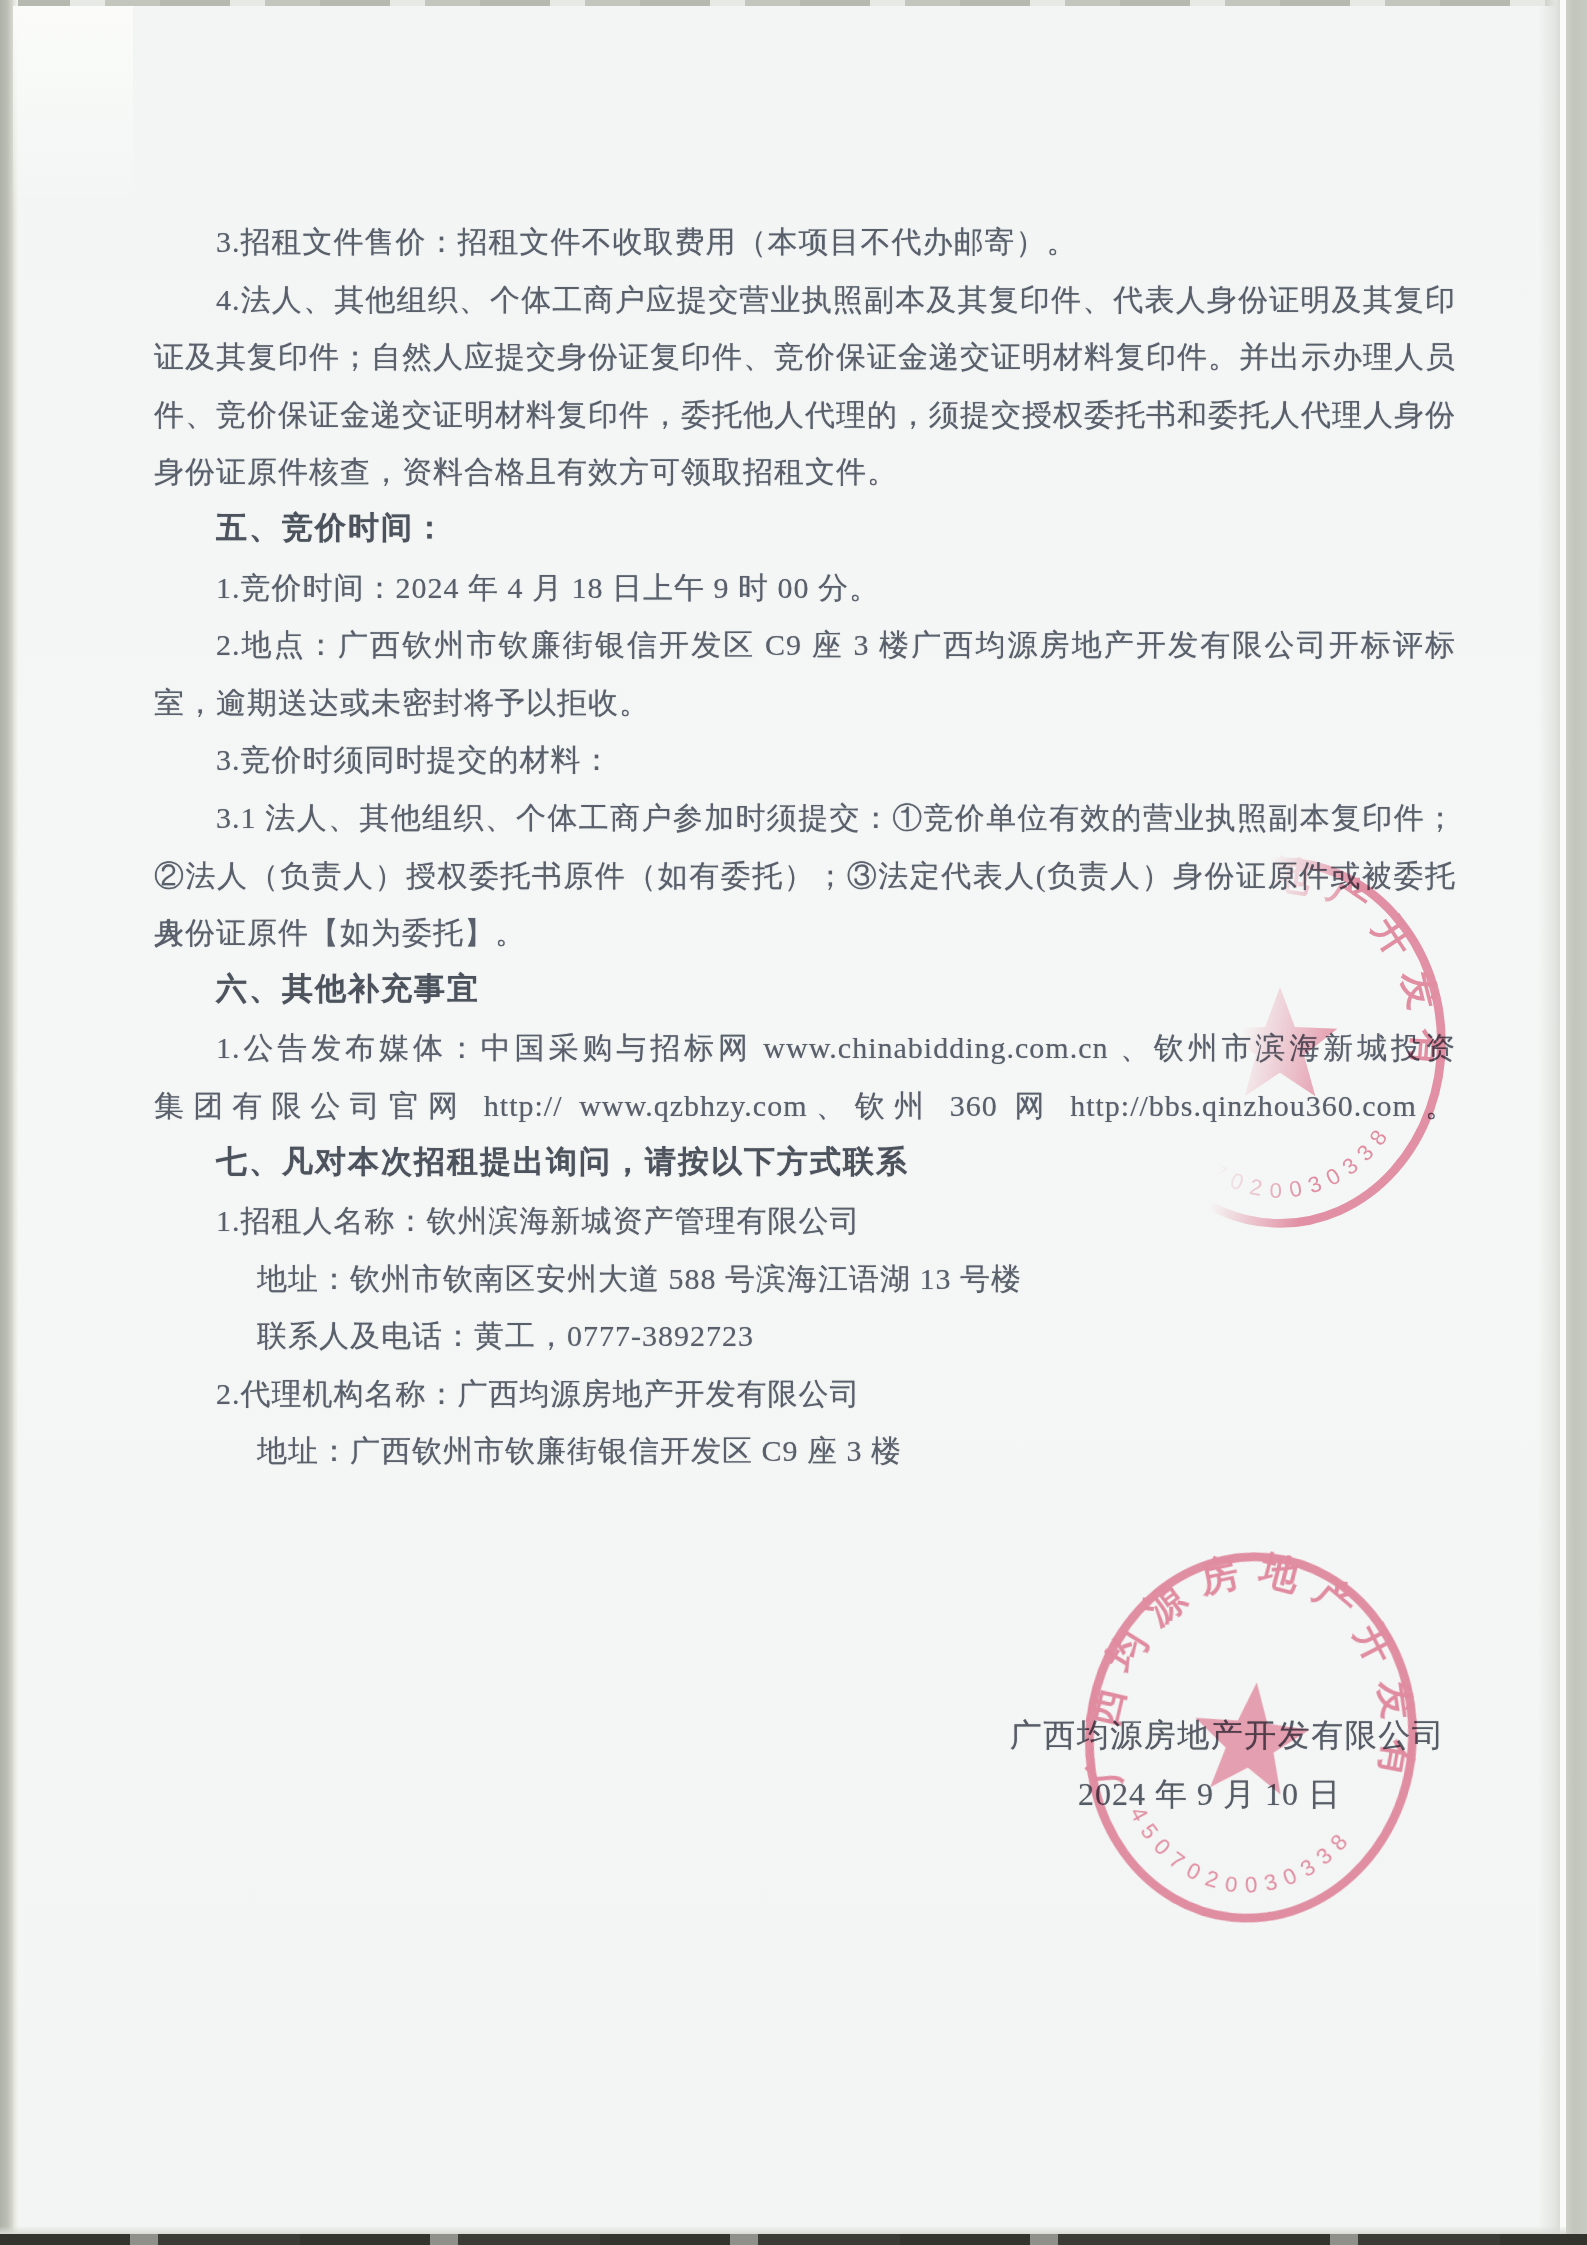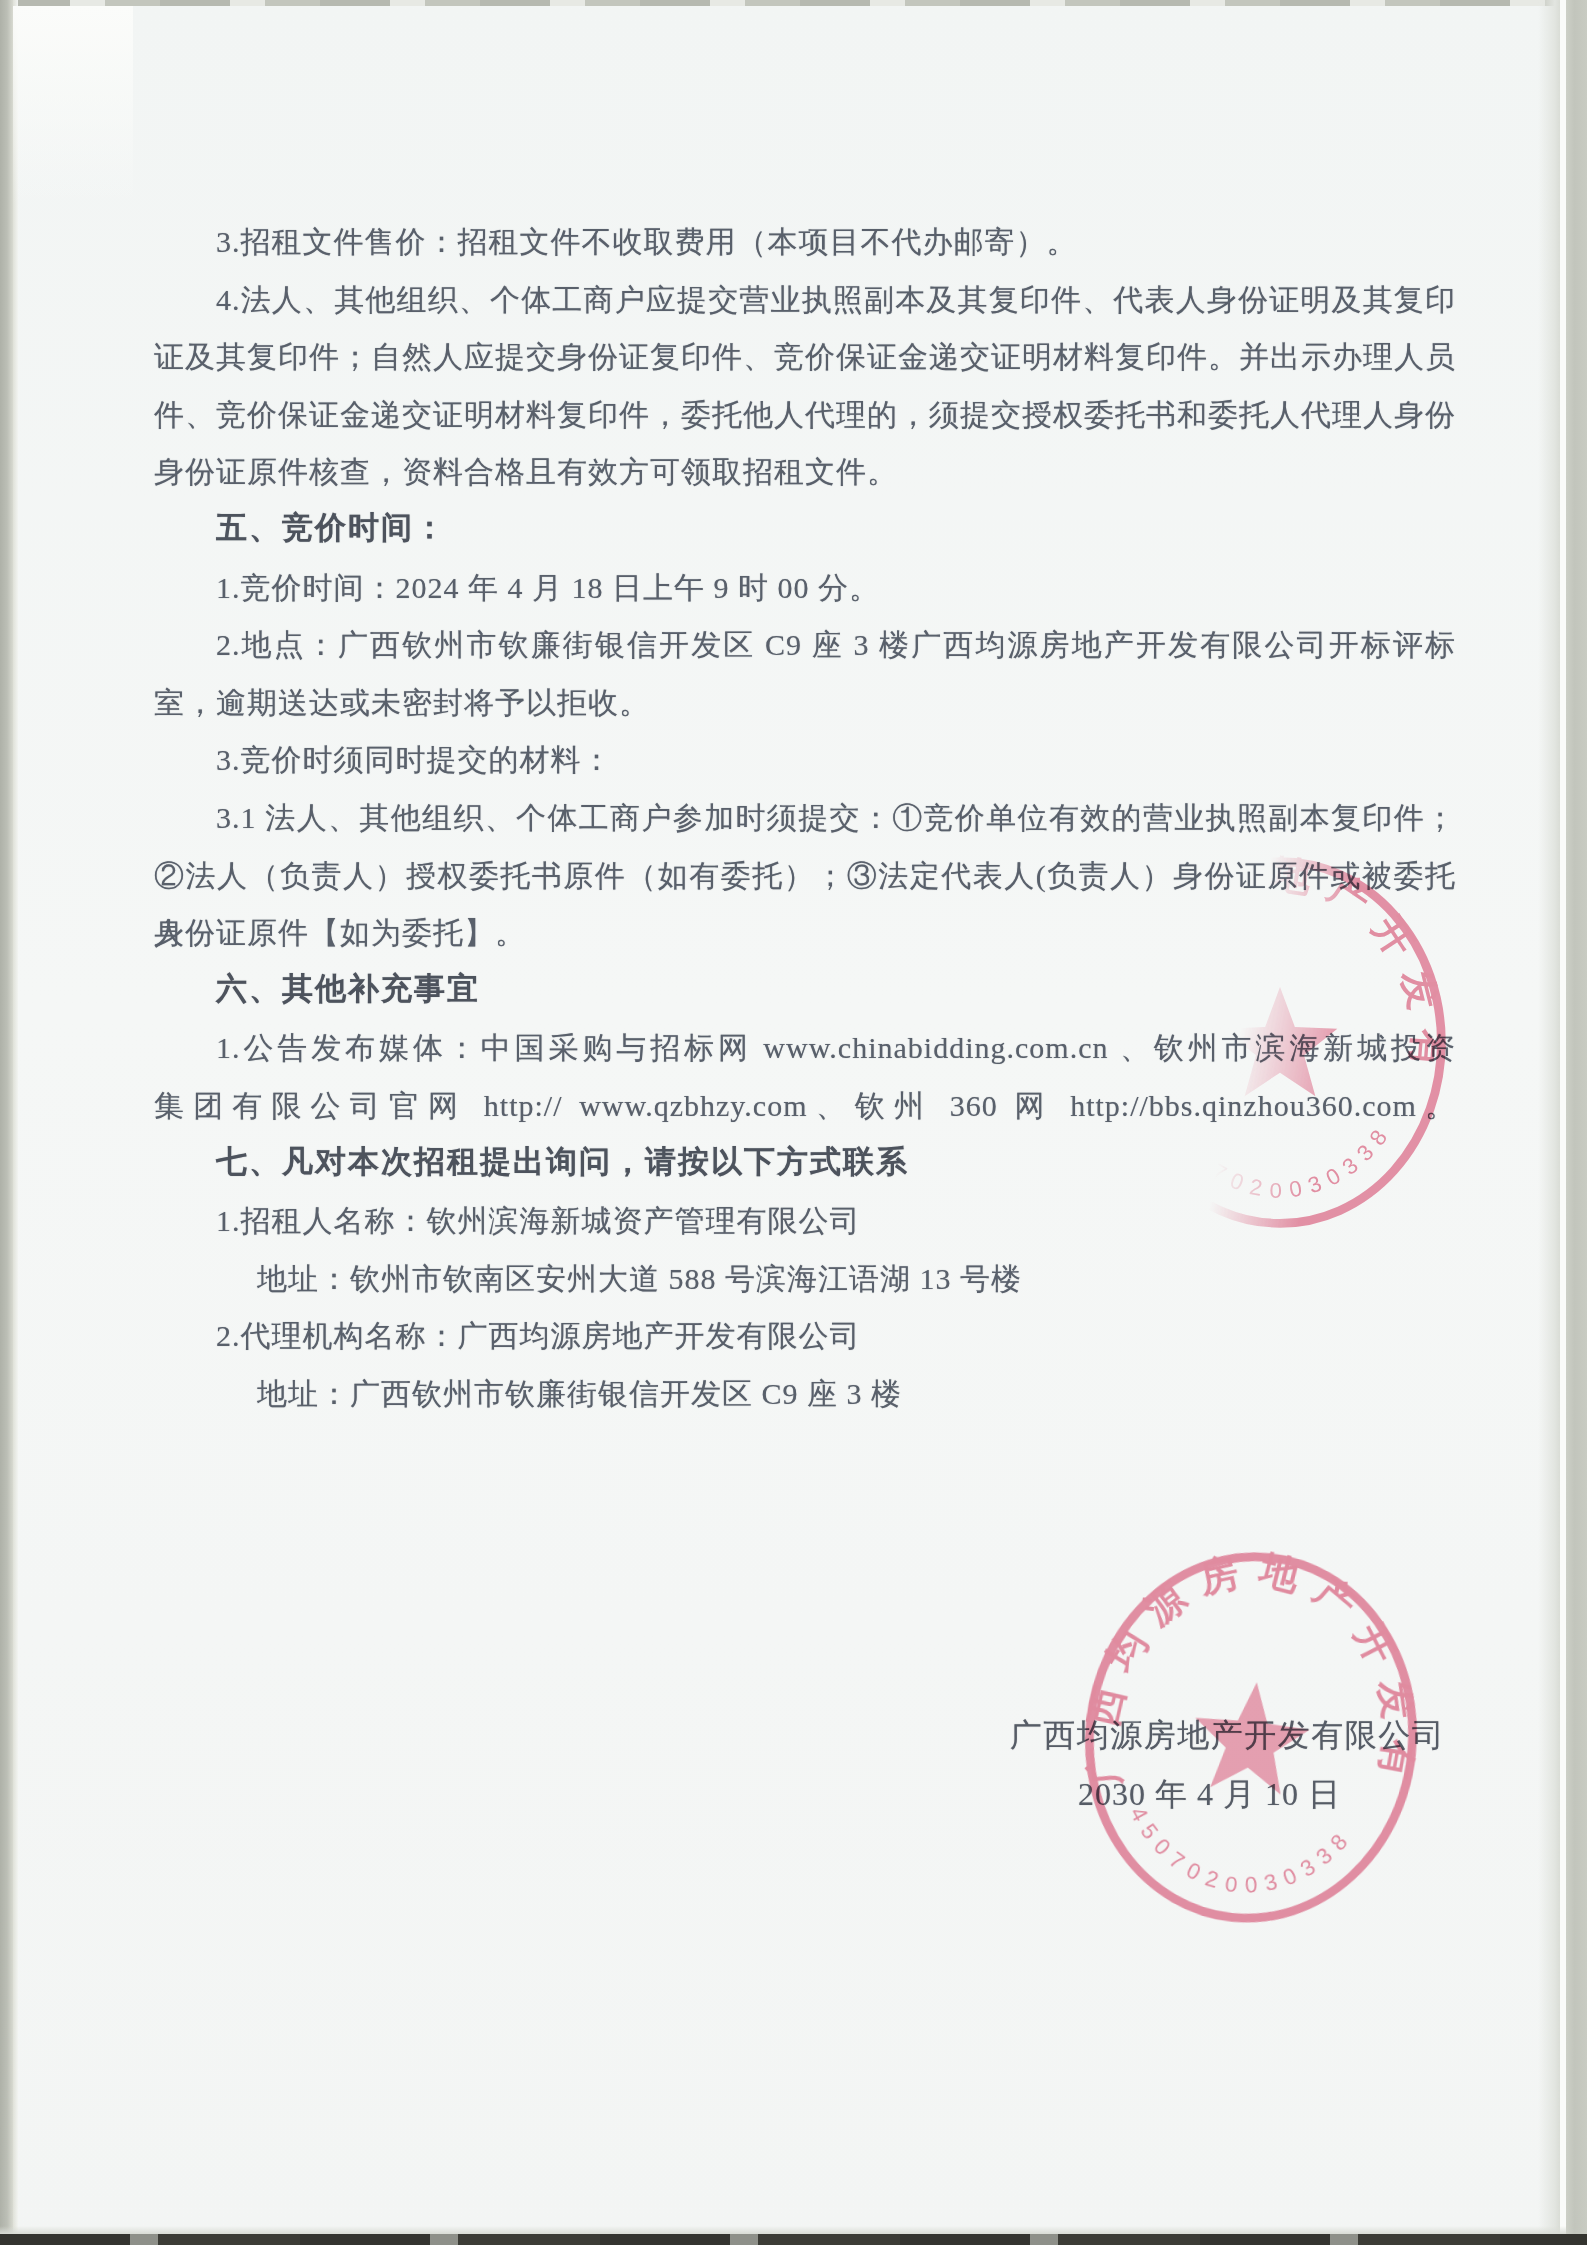--- a/index.html
+++ b/index.html
@@ -89,27 +89,28 @@
   <div class="line indent">3.竞价时须同时提交的材料：</div>
   <div class="line indent full">3.1 法人、其他组织、个体工商户参加时须提交：①竞价单位有效的营业执照副本复印件；</div>
   <div class="line full">②法人（负责人）授权委托书原件（如有委托）；③法定代表人(负责人）身份证原件或被委托人</div>
   <div class="line">身份证原件【如为委托】。</div>
   <div class="line head indent">六、其他补充事宜</div>
   <div class="line indent full">1.公告发布媒体：中国采购与招标网 www.chinabidding.com.cn 、钦州市滨海新城投资</div>
   <div class="line full">集团有限公司官网 http:// www.qzbhzy.com、钦州 360 网 http://bbs.qinzhou360.com。</div>
   <div class="line head indent">七、凡对本次招租提出询问，请按以下方式联系</div>
   <div class="line indent">1.招租人名称：钦州滨海新城资产管理有限公司</div>
   <div class="line indent3">地址：钦州市钦南区安州大道 588 号滨海江语湖 13 号楼</div>
+  <div class="line indent3">联系人及电话：黄工，0777-3892723</div>
   <div class="line indent">2.代理机构名称：广西均源房地产开发有限公司</div>
   <div class="line indent3">地址：广西钦州市钦廉街银信开发区 C9 座 3 楼</div>
 </div>
 
 <div class="signature">
   <div class="sig-company">广西均源房地产开发有限公司</div>
-  <div class="sig-date">2030 年 4 月 10 日</div>
+  <div class="sig-date">2024 年 9 月 10 日</div>
 </div>
 
 <div class="stamp stamp-top">
   <svg viewBox="0 0 360 400" width="350" height="389">
     <defs>
       <path id="arcTopA" d="M 55 267 A 138 158 0 1 1 305 267"></path>
       <path id="arcBotA" d="M 59 280 A 140 160 0 0 0 301 280"></path>
     </defs>
     <ellipse class="seal-ring" cx="180" cy="200" rx="166" ry="186"></ellipse>
     <polygon class="seal-star" points="180,143 164.7,184 121,185.8 155.3,213 143.6,255.2 180,231 216.4,255.2 204.7,213 239,185.8 195.3,184"></polygon>

